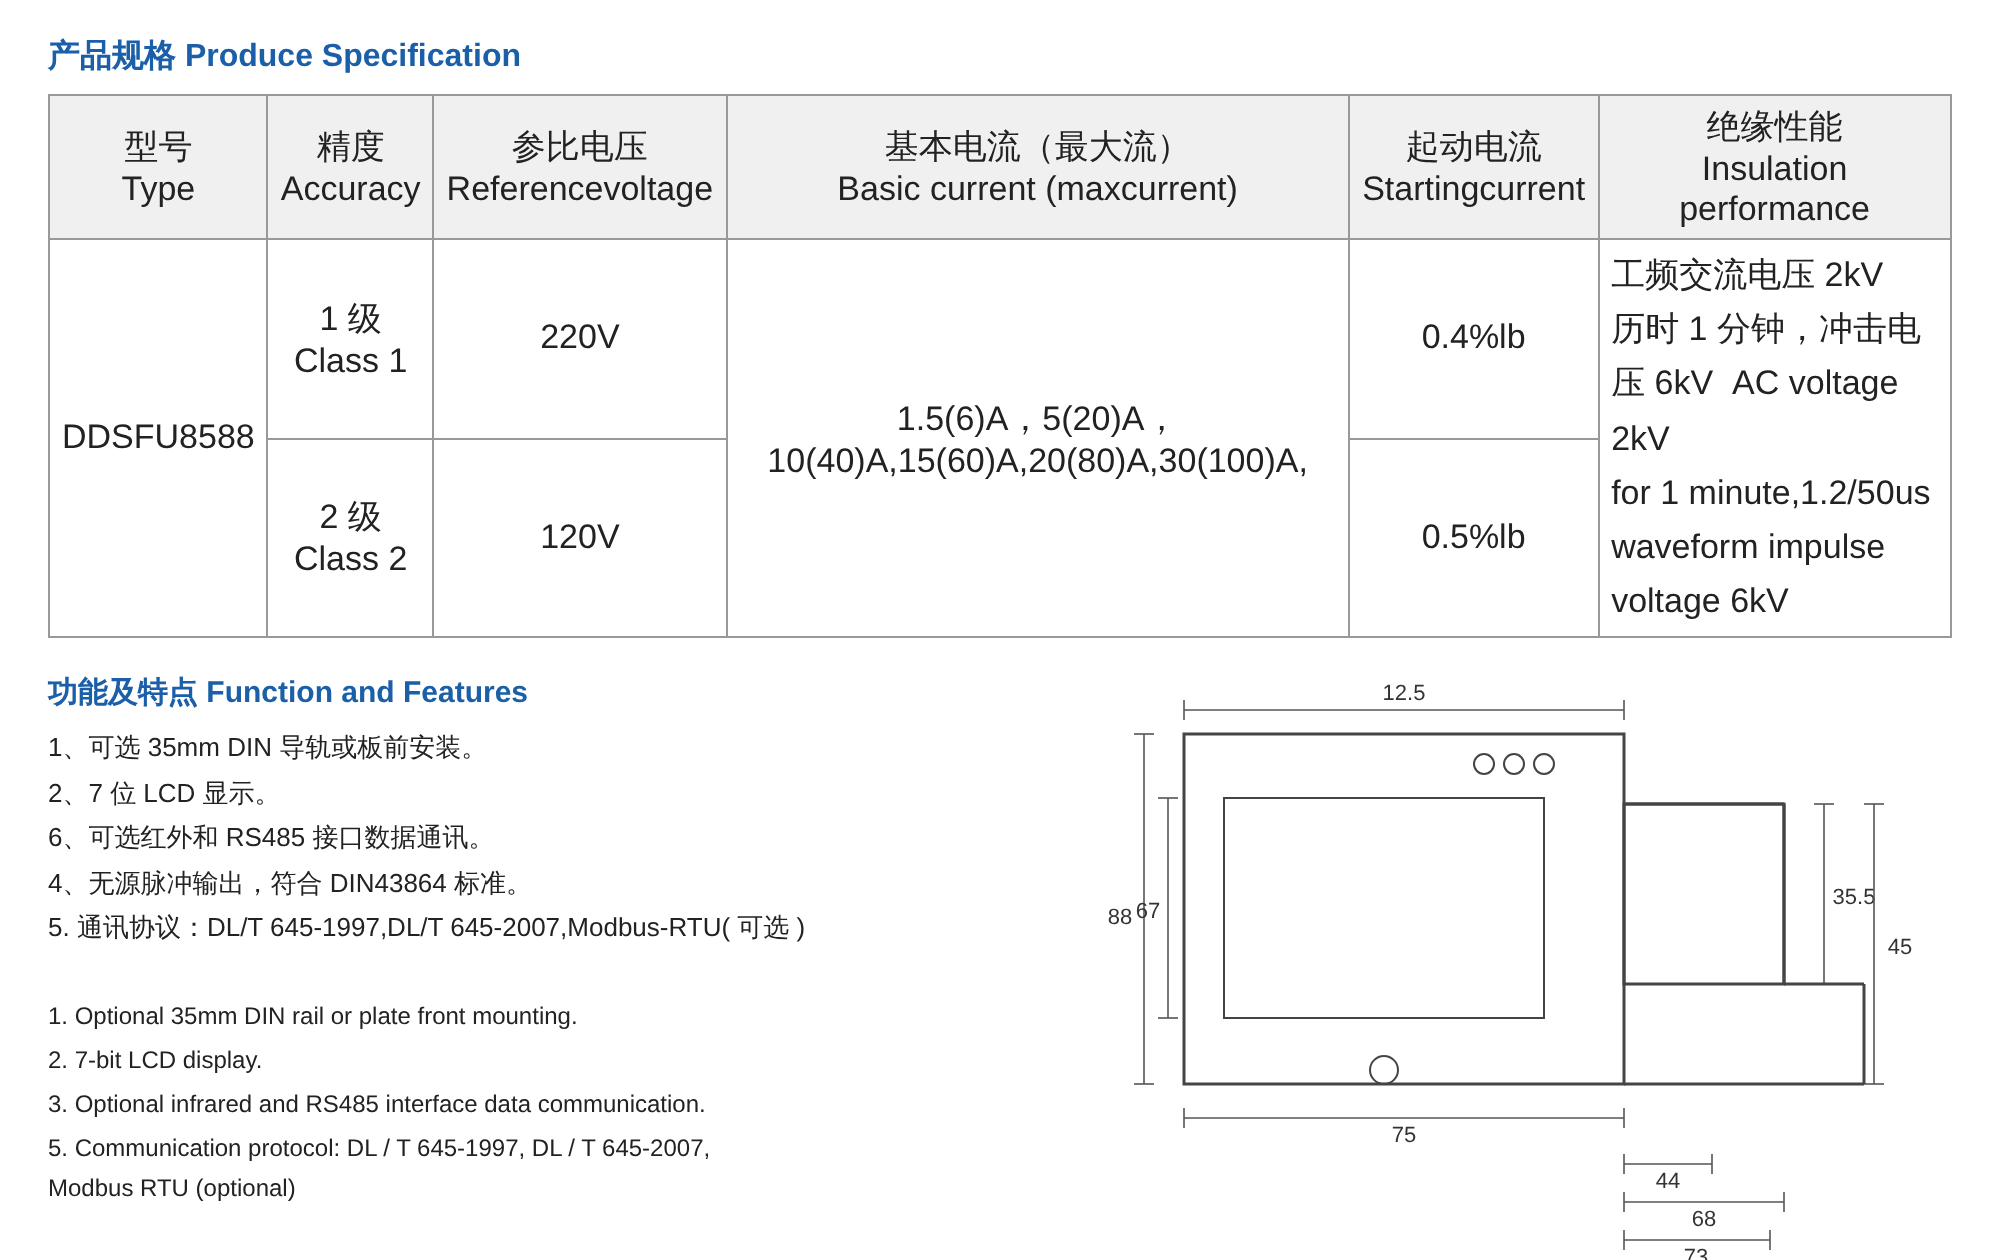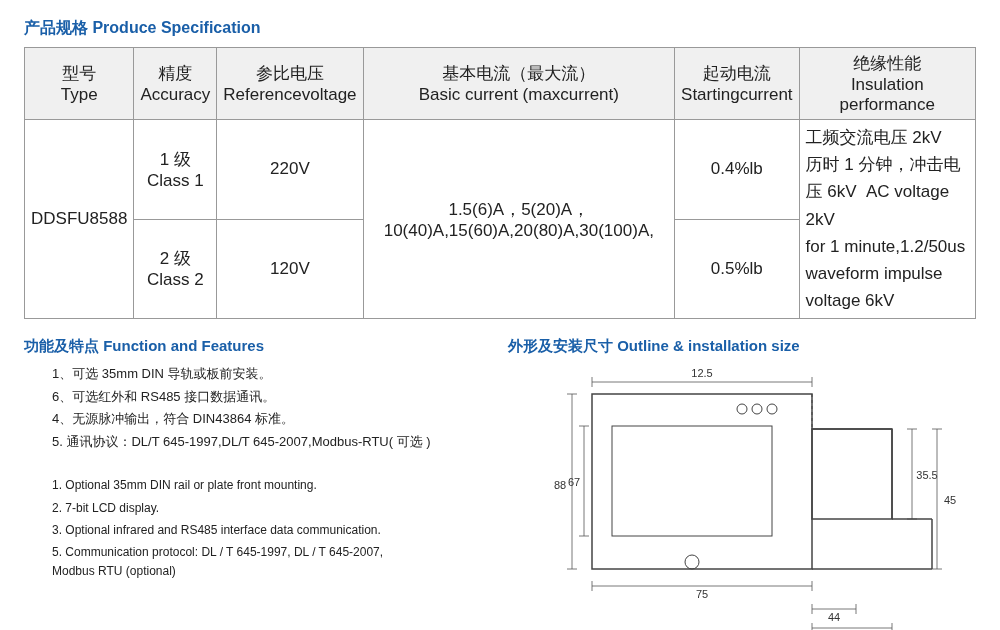--- a/index.html
+++ b/index.html
@@ -62,21 +62,20 @@
     .subsection-title {
       font-size: 15px;
       font-weight: bold;
       color: #1a5fa8;
       margin-bottom: 8px;
     }
 
     .feature-list {
       list-style: none;
       margin-bottom: 10px;
-      margin-left: 28px;
     }
     .feature-list li {
       margin-bottom: 3px;
       font-size: 13px;
       line-height: 1.5;
     }
     .feature-list-en li {
       font-size: 12px;
       line-height: 1.6;
     }
@@ -132,35 +131,35 @@
       </tr>
     </tbody>
   </table>
 
   <div class="bottom-section">
 
     <div class="features-col">
       <div class="subsection-title">功能及特点 Function and Features</div>
       <ul class="feature-list">
         <li>1、可选 35mm DIN 导轨或板前安装。</li>
+        <li>2、7 位 LCD 显示。</li>
         <li>6、可选红外和 RS485 接口数据通讯。</li>
         <li>4、无源脉冲输出，符合 DIN43864 标准。</li>
         <li>5. 通讯协议：DL/T 645-1997,DL/T 645-2007,Modbus-RTU( 可选 )</li>
       </ul>
       <br>
       <ul class="feature-list feature-list-en">
         <li>1. Optional 35mm DIN rail or plate front mounting.</li>
         <li>2. 7-bit LCD display.</li>
         <li>3. Optional infrared and RS485 interface data communication.</li>
         <li>5. Communication protocol: DL / T 645-1997, DL / T 645-2007,<br>Modbus RTU (optional)</li>
       </ul>
     </div>
 
     <div class="outline-col">
-      <div class="subsection-title">外形及安装尺寸 Outline &amp; installation size</div>
       <div class="diagram-container">
         <svg class="diagram" viewBox="0 0 420 310">
 
           <rect x="60" y="30" width="220" height="175" fill="none" stroke="#444" stroke-width="1.5"></rect>
 
           <rect x="80" y="62" width="160" height="110" fill="none" stroke="#444" stroke-width="1"></rect>
 
           <circle cx="210" cy="45" r="5" fill="none" stroke="#444" stroke-width="1"></circle>
           <circle cx="225" cy="45" r="5" fill="none" stroke="#444" stroke-width="1"></circle>
           <circle cx="240" cy="45" r="5" fill="none" stroke="#444" stroke-width="1"></circle>

